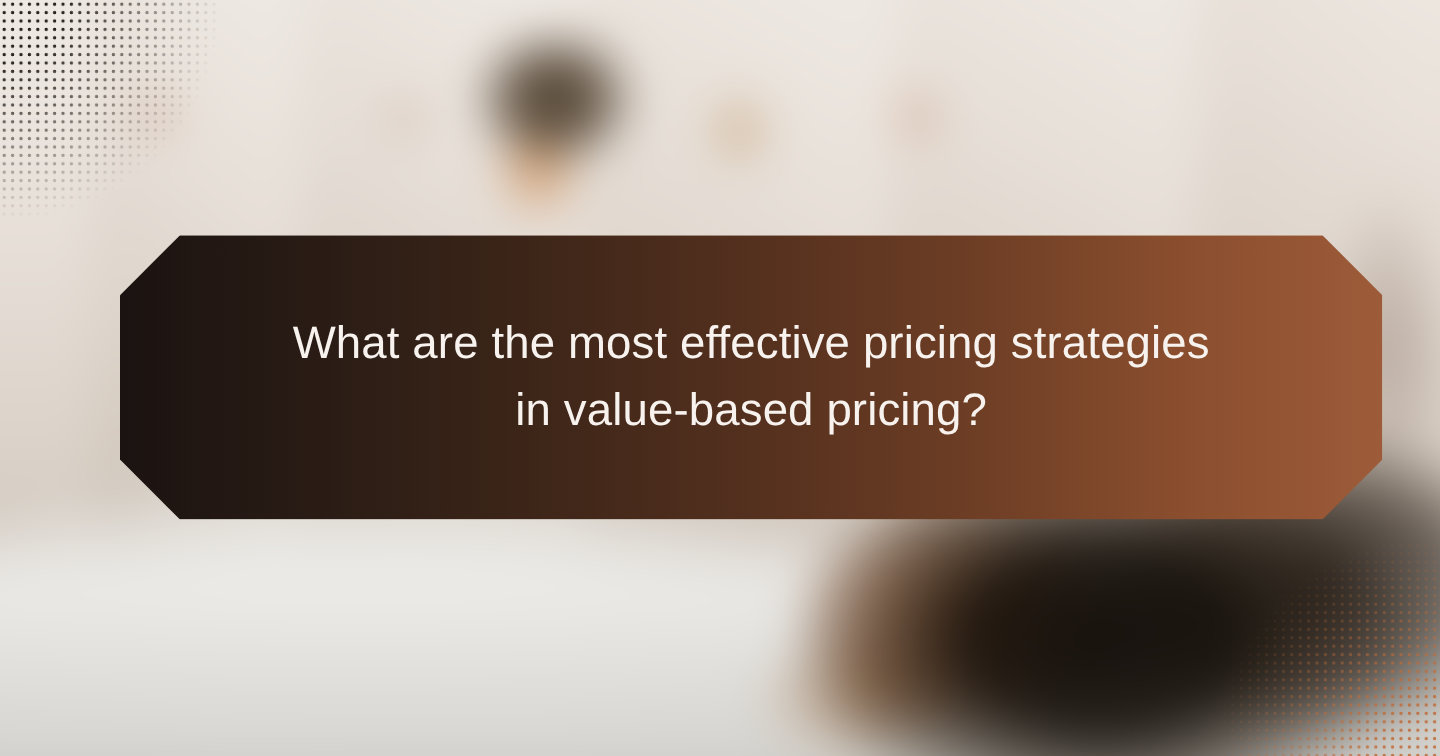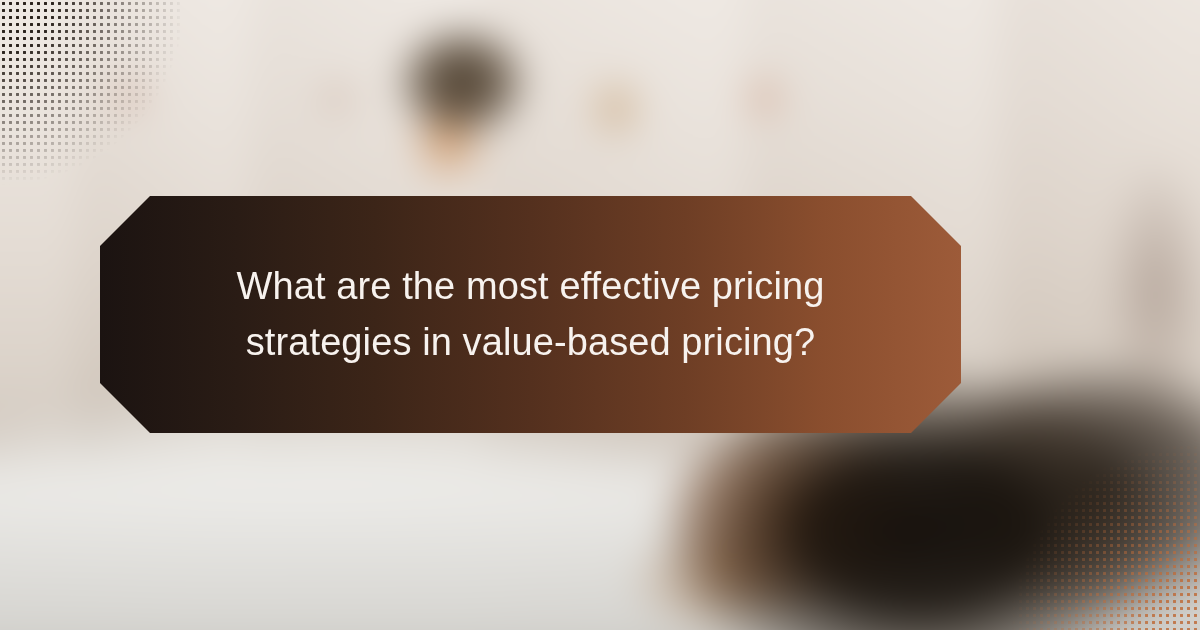--- a/index.html
+++ b/index.html
@@ -85,21 +85,21 @@
     -webkit-mask-image: radial-gradient(circle 190px at 190px 200px, #000 0%, #000 26%, rgba(0,0,0,0.5) 62%, rgba(0,0,0,0) 100%);
             mask-image: radial-gradient(circle 190px at 190px 200px, #000 0%, #000 26%, rgba(0,0,0,0.5) 62%, rgba(0,0,0,0) 100%);
   }
 
   
   .banner {
     position: absolute;
     z-index: 2;
     left: 100px;
     top: 196px;
-    width: 861px;
+    width: 1052px;
     height: 237px;
     background: linear-gradient(90deg, #1b1311 0%, #2a1c15 16%, #3c2518 32%, #54301e 50%, #6e3e25 68%, #8a4e2e 84%, #9d5b39 100%);
     -webkit-clip-path: polygon(50px 0, calc(100% - 50px) 0, 100% 50px, 100% calc(100% - 50px), calc(100% - 50px) 100%, 50px 100%, 0 calc(100% - 50px), 0 50px);
             clip-path: polygon(50px 0, calc(100% - 50px) 0, 100% 50px, 100% calc(100% - 50px), calc(100% - 50px) 100%, 50px 100%, 0 calc(100% - 50px), 0 50px);
     display: flex;
     align-items: center;
     justify-content: center;
   }
 
   .banner-title {

